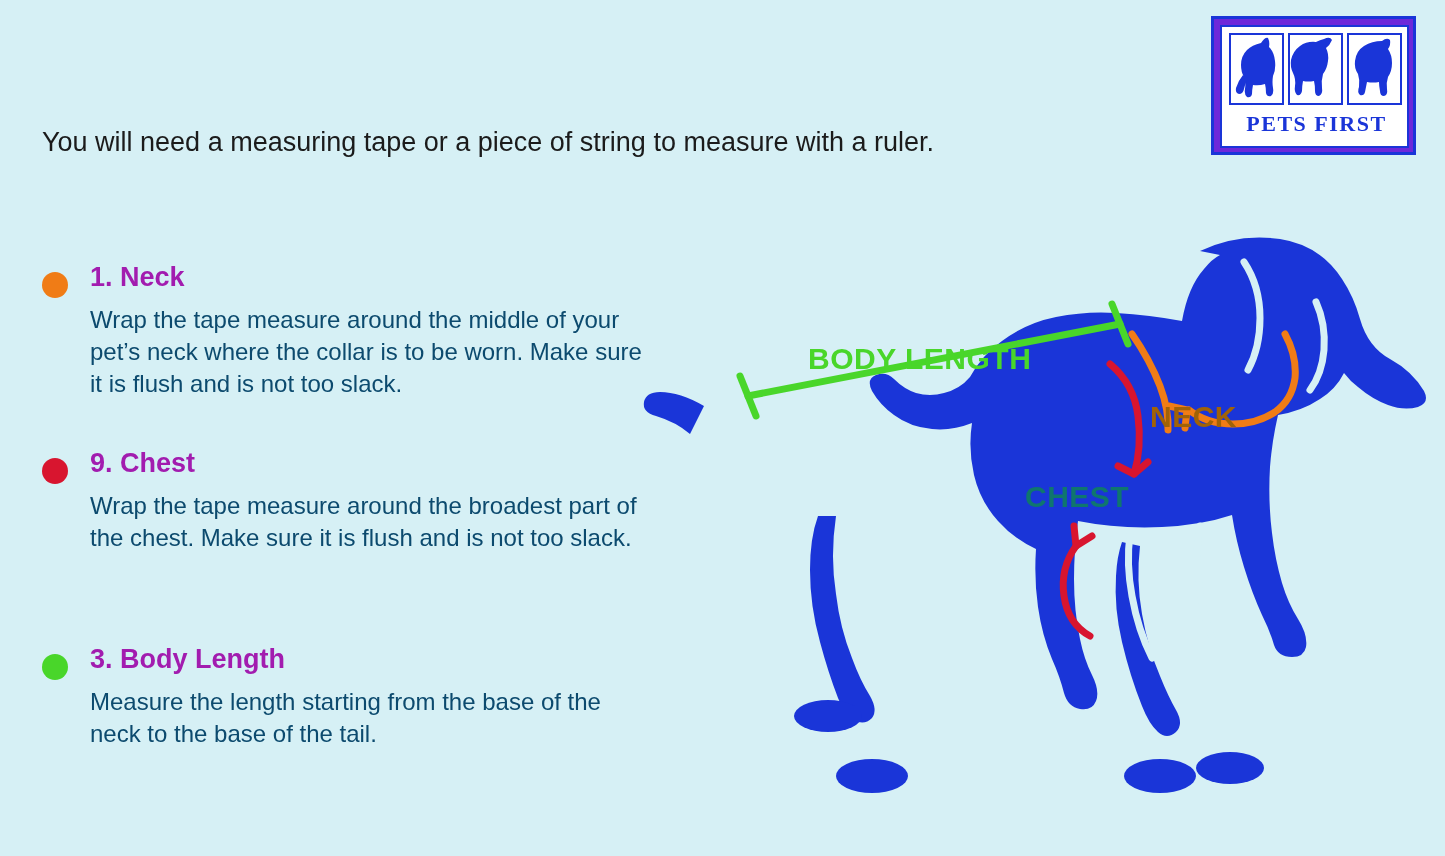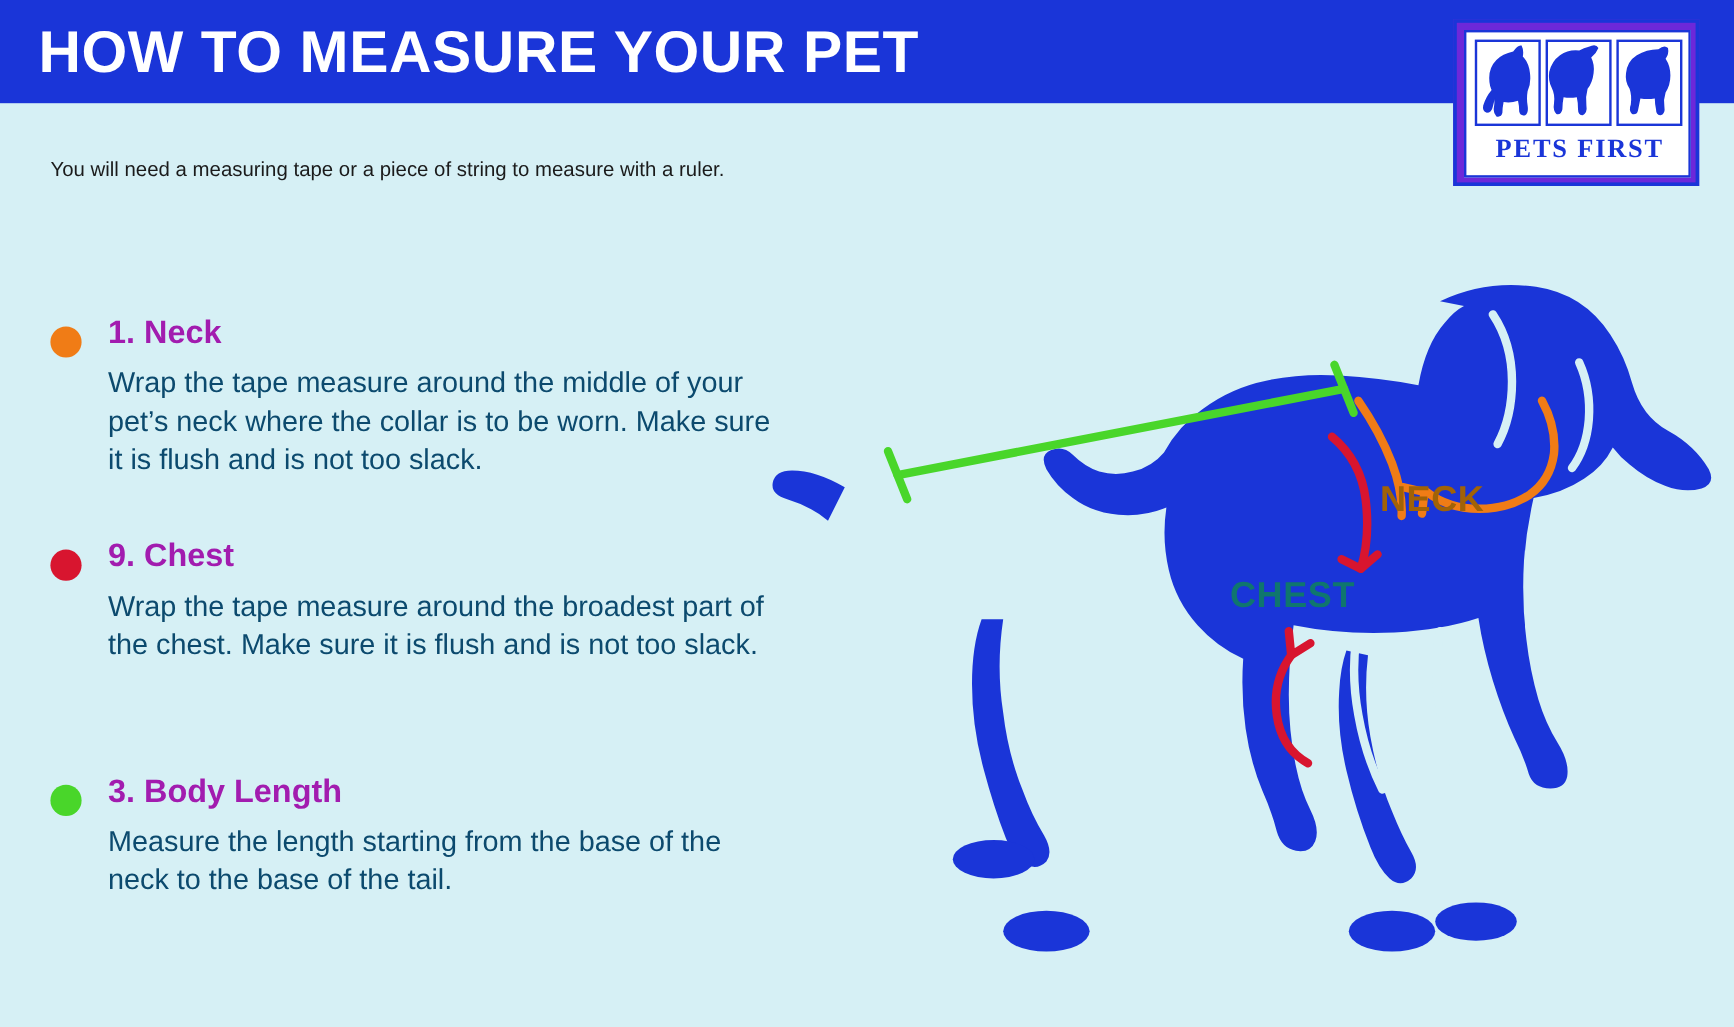--- a/index.html
+++ b/index.html
@@ -90,21 +90,21 @@
     color: #1a35d8;
     font-family: "Liberation Serif", serif;
   }
 
   
   #intro {
     position: absolute;
     left: 42px;
     top: 123px;
     width: 1160px;
-    font-size: 17px;
+    font-size: 27px;
     line-height: 38px;
     color: #1b1b1b;
   }
   #intro div { white-space: nowrap; }
 
   
   .step {
     position: absolute;
     left: 42px;
     width: 600px;
@@ -178,23 +178,20 @@
     font-size: 30px;
     color: #0f766e;
     letter-spacing: 0.5px;
   }
 </style>
 </head>
 <body>
 
 <div id="page">
 
-  <div id="header-bar">
-    <div id="header-title">HOW TO MEASURE YOUR PET</div>
-  </div>
 
   <div id="logo-box">
     <div id="logo-inner">
       <div class="logo-pane" id="logo-pane-1">
         <svg width="51" height="68" viewBox="0 0 51 68">
           <path fill="#1a35d8" d="M30 8 q4 -6 7 -5 q2 4 1 9 q5 5 6 14 q1 9 -2 15 q-1 6 0 12 q1 6 -2 8 q-4 1 -5 -3 q0 -5 -1 -9 q-6 2 -12 1 q-1 5 -1 9 q-1 4 -5 3 q-3 -3 -2 -8 q1 -6 -1 -12 q-3 -5 -3 -12 q0 -9 6 -15 q5 -5 14 -7 z"></path>
           <path fill="#1a35d8" d="M12 40 q-5 6 -7 13 q-1 5 3 6 q4 0 5 -5 q1 -6 4 -11 z"></path>
         </svg>
       </div>
       <div class="logo-pane" id="logo-pane-2">
@@ -323,16 +320,17 @@
 
       <g stroke="#d8152f" stroke-width="7" fill="none" stroke-linecap="round">
         <path d="M470 148 q24 20 28 52 q4 32 -4 58"></path>
         <path d="M494 258 l-16 -8 M494 258 l14 -12"></path>
         <path d="M450 420 q-22 -12 -26 -40 q-4 -28 12 -50"></path>
         <path d="M436 330 l-2 -20 M436 330 l16 -10"></path>
       </g>
     </svg>
   </div>
 
+  <div class="measure-label" id="label-body-length">BODY LENGTH</div>
   <div class="measure-label" id="label-neck">NECK</div>
   <div class="measure-label" id="label-chest">CHEST</div>
 
 </div>
 
 </body></html>

